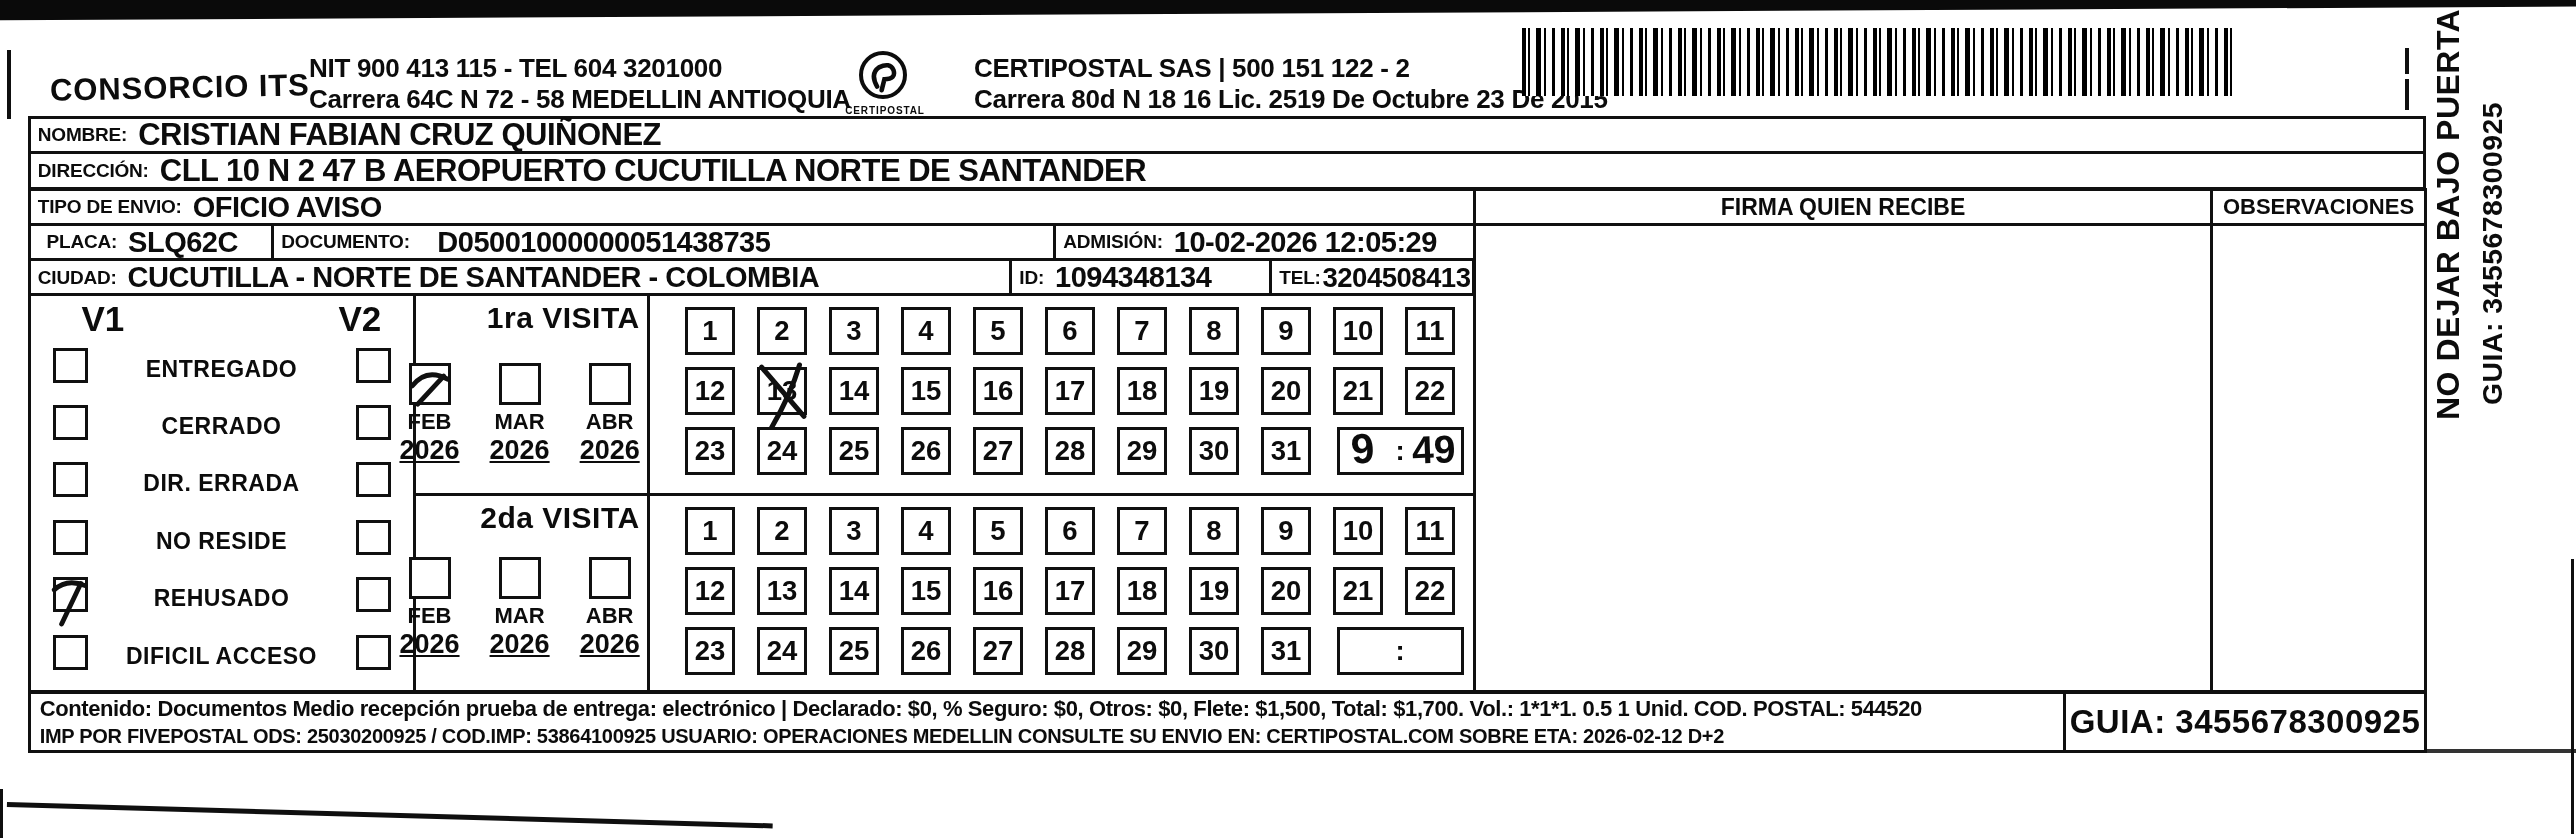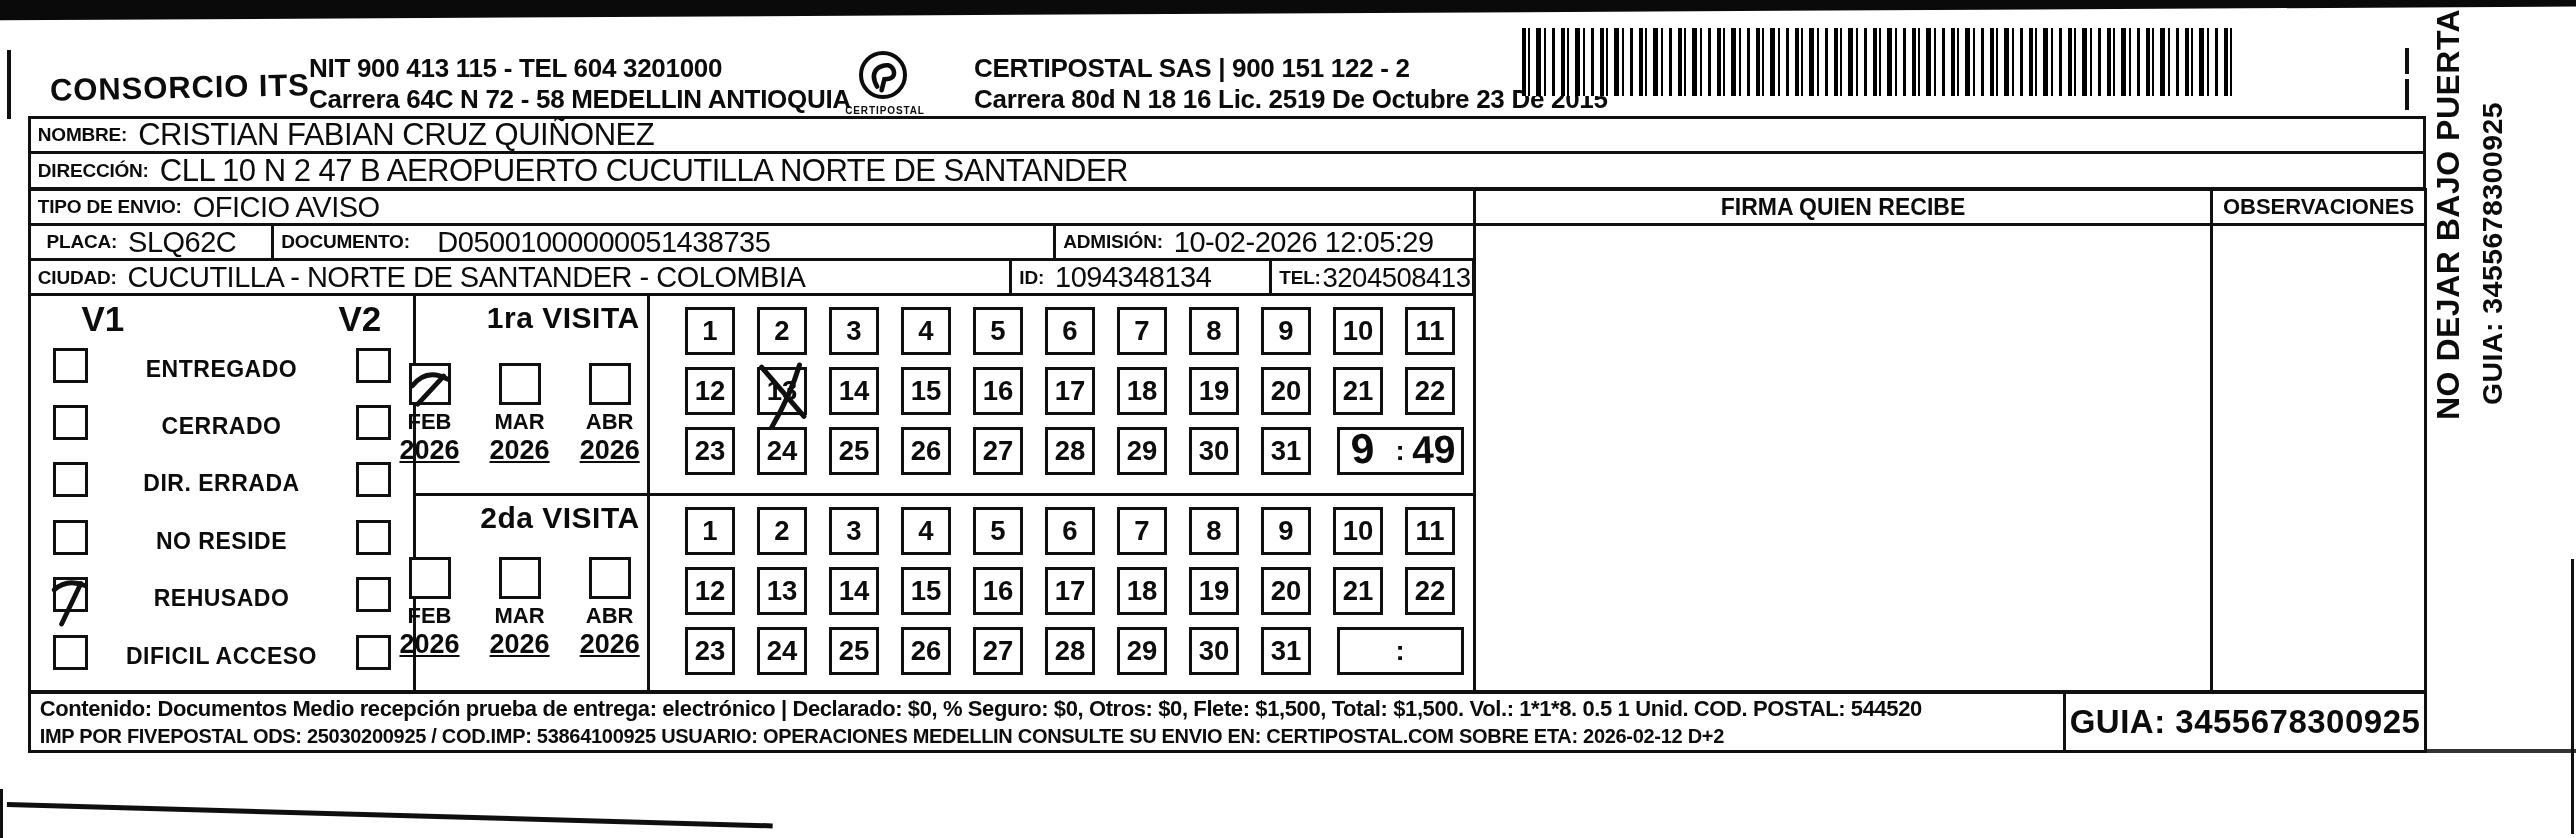--- a/index.html
+++ b/index.html
@@ -21,21 +21,21 @@
   .barcode{position:absolute;left:1522px;top:27.5px;width:715px;height:68px;
     background:repeating-linear-gradient(90deg,#000 0 3.7px,#fff 3.7px 6.4px,#000 6.4px 8.3px,#fff 8.3px 13.8px,#000 13.8px 19px,#fff 19px 22px,#000 22px 24px,#fff 24px 30px,#000 30px 33px,#fff 33px 39px);}
   
   .v-text{position:absolute;transform:rotate(-90deg);transform-origin:0 0;white-space:nowrap;font-weight:bold;}
   .v-warning{left:2430px;top:420px;font-size:32px;letter-spacing:0.5px;}
   .v-guia{left:2476px;top:405px;font-size:28.4px;letter-spacing:0.5px;}
   
   .c{position:absolute;box-sizing:border-box;border:3.7px solid #101010;background:#fff;
      display:flex;align-items:center;padding-left:7.3px;}
   .lbl{font-weight:bold;font-size:19px;margin-right:11px;letter-spacing:-0.2px;white-space:nowrap;}
-  .val{font-weight:normal;font-size:29px;letter-spacing:-0.5px;white-space:nowrap;}
+  .val{font-weight:bold;font-size:29px;letter-spacing:-0.5px;white-space:nowrap;}
   .val-lg{font-size:31px;}
   .hdrcell{justify-content:center;padding-left:0;font-weight:bold;}
   
   .v1v2{flex-direction:column;align-items:stretch;padding:3.7px 22px 9.2px 22px;}
   .vhead{display:flex;justify-content:space-between;font-size:35px;font-weight:bold;line-height:1;padding:1.8px 9.2px 0 29px;}
   .status-rows{flex:1;display:flex;flex-direction:column;justify-content:space-around;}
   .status-row{display:flex;align-items:flex-end;justify-content:space-between;}
   .cbx{width:35px;height:35px;border:3.7px solid #101010;box-sizing:border-box;position:relative;flex:0 0 auto;background:#fff;}
   .status-label{flex:1;text-align:center;font-weight:bold;font-size:23px;letter-spacing:0.5px;}
   
@@ -86,21 +86,21 @@
     <div>NIT 900 413 115 - TEL 604 3201000</div>
     <div>Carrera 64C N 72 - 58 MEDELLIN ANTIOQUIA</div>
   </div>
   <div class="logo-circle"></div>
   <svg class="logo-glyph" viewBox="0 0 34 38">
     <path d="M10 30 Q2 16 12 9 Q24 3 28 12 Q31 22 18 22 L15 34" fill="none" stroke="#0c0c0c" stroke-width="5" stroke-linecap="round"></path>
   </svg>
   <div class="logo-caption">CERTIPOSTAL</div>
   <div class="logo-dash"></div>
   <div class="addr postal">
-    <div>CERTIPOSTAL SAS | 900 151 122 - 2</div>
+    <div>CERTIPOSTAL SAS | 500 151 122 - 2</div>
     <div>Carrera 80d N 18 16  Lic. 2519 De Octubre 23 De 2015</div>
   </div>
   <div class="barcode"></div>
 
   <div class="v-text v-warning">NO DEJAR BAJO PUERTA</div>
   <div class="v-text v-guia">GUIA: 3455678300925</div>
 
   <div class="c" style="left:27.5px;top:116px;width:2398px;height:38px;">
     <span class="lbl">NOMBRE:</span>
     <span class="val val-lg">CRISTIAN FABIAN CRUZ QUIÑONEZ</span>
@@ -321,19 +321,19 @@
         <span class="day">29</span>
         <span class="day">30</span>
         <span class="day">31</span>
         <span class="time-cell">
           <span class="colon">:</span>
         </span>
       </div>
     </div>
 
   <div class="c footer-cell" style="left:27.5px;top:691px;width:2039px;height:62px;">
-    <div class="fine1">Contenido: Documentos Medio recepción prueba de entrega: electrónico | Declarado: $0, % Seguro: $0, Otros: $0, Flete: $1,500, Total: $1,500. Vol.: 1*1*8. 0.5  1 Unid. COD. POSTAL: 544520</div>
+    <div class="fine1">Contenido: Documentos Medio recepción prueba de entrega: electrónico | Declarado: $0, % Seguro: $0, Otros: $0, Flete: $1,500, Total: $1,700. Vol.: 1*1*1. 0.5  1 Unid. COD. POSTAL: 544520</div>
     <div class="fine2">IMP POR FIVEPOSTAL ODS: 25030200925 / COD.IMP: 53864100925 USUARIO: OPERACIONES MEDELLIN CONSULTE SU ENVIO EN: CERTIPOSTAL.COM SOBRE ETA: 2026-02-12 D+2</div>
   </div>
   <div class="c guia-cell" style="left:2063px;top:691px;width:364px;height:62px;">GUIA: 3455678300925</div>
 
 </div>
 
 
 </body></html>

